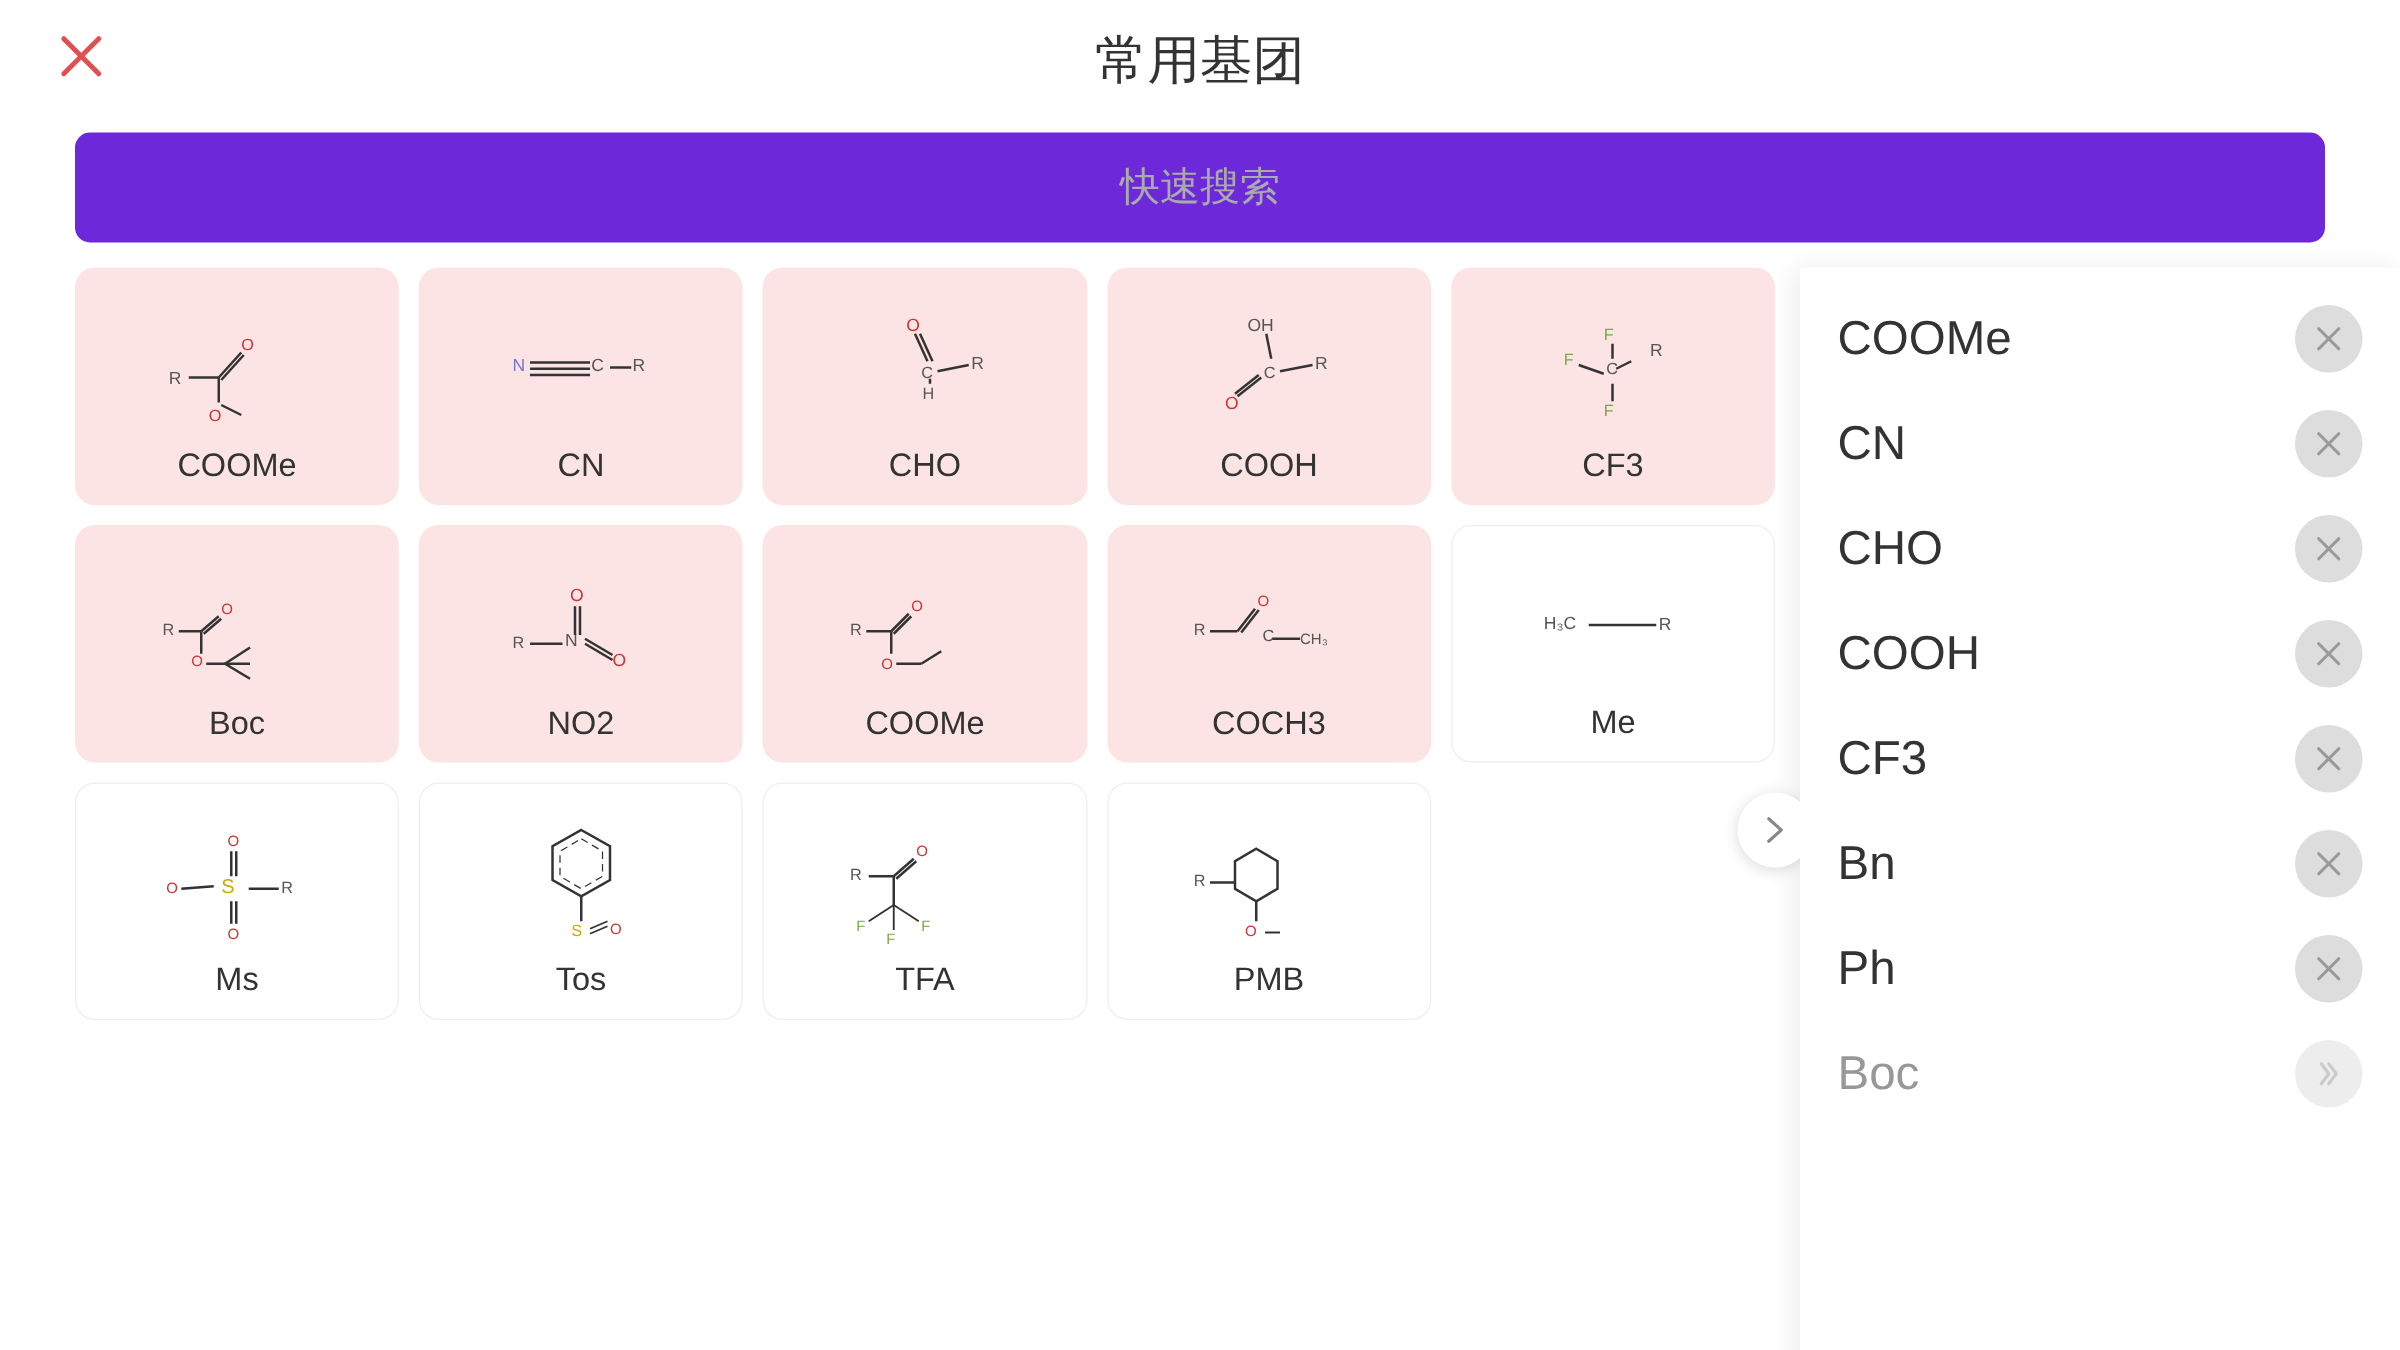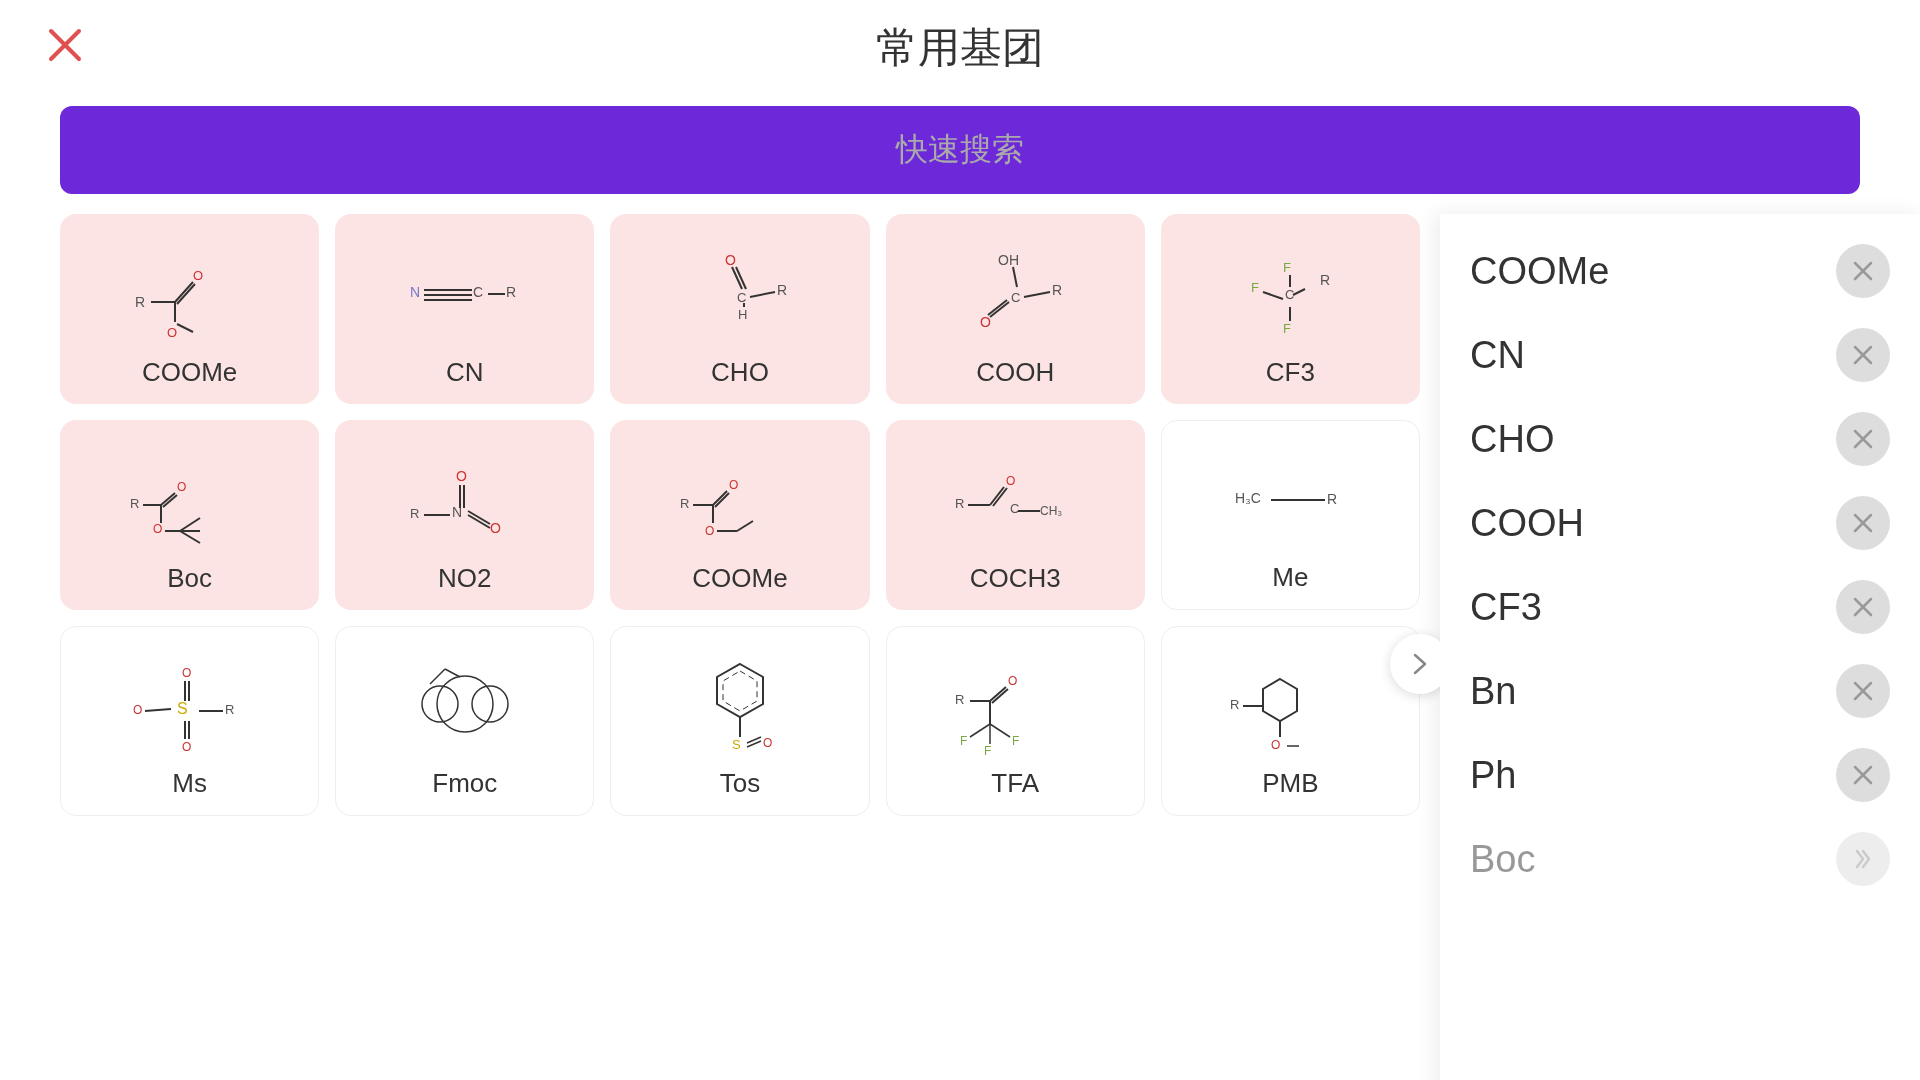--- a/index.html
+++ b/index.html
@@ -402,33 +402,20 @@
             <line x1="64" y1="72" x2="64" y2="90" stroke="#333" stroke-width="2"></line>
             <text x="57" y="102" font-size="12" fill="#cc3333">O</text>
 
             <line x1="74" y1="62" x2="98" y2="62" stroke="#333" stroke-width="2"></line>
             <text x="100" y="65" font-size="13" fill="#555">R</text>
           </svg>
         </div>
         <span class="grid-item-label">Ms</span>
       </div>
 
-      <div class="grid-item white-bg">
-        <div class="grid-item-img">
-          <svg class="chem" viewBox="0 0 130 110">
-
-            <circle cx="65" cy="55" r="28" fill="none" stroke="#333" stroke-width="1.5"></circle>
-            <circle cx="40" cy="55" r="18" fill="none" stroke="#333" stroke-width="1.5"></circle>
-            <circle cx="90" cy="55" r="18" fill="none" stroke="#333" stroke-width="1.5"></circle>
-            <line x1="30" y1="35" x2="45" y2="20" stroke="#333" stroke-width="1.5"></line>
-            <line x1="45" y1="20" x2="60" y2="28" stroke="#333" stroke-width="1.5"></line>
-          </svg>
-        </div>
-        <span class="grid-item-label">Fmoc</span>
-      </div>
 
       <div class="grid-item white-bg">
         <div class="grid-item-img">
           <svg class="chem" viewBox="0 0 130 110">
 
             <polygon points="65,15 88,28 88,55 65,68 42,55 42,28" fill="none" stroke="#333" stroke-width="2"></polygon>
 
             <polygon points="65,22 82,32 82,52 65,62 48,52 48,32" fill="none" stroke="#333" stroke-width="1" stroke-dasharray="6 4"></polygon>
             <line x1="65" y1="68" x2="65" y2="88" stroke="#333" stroke-width="2"></line>
 

